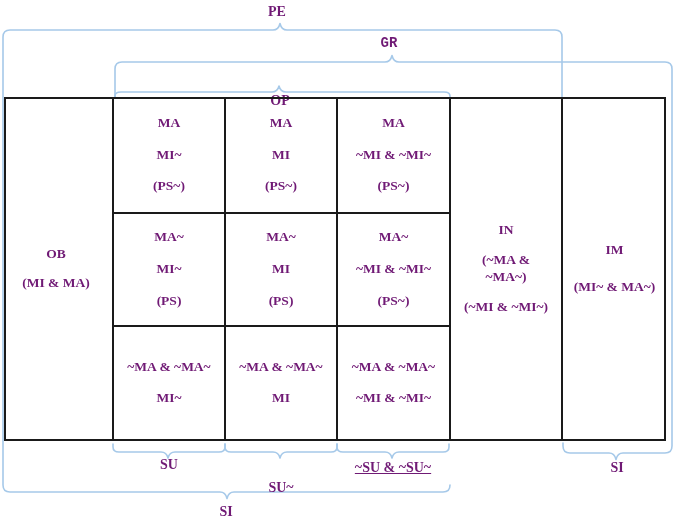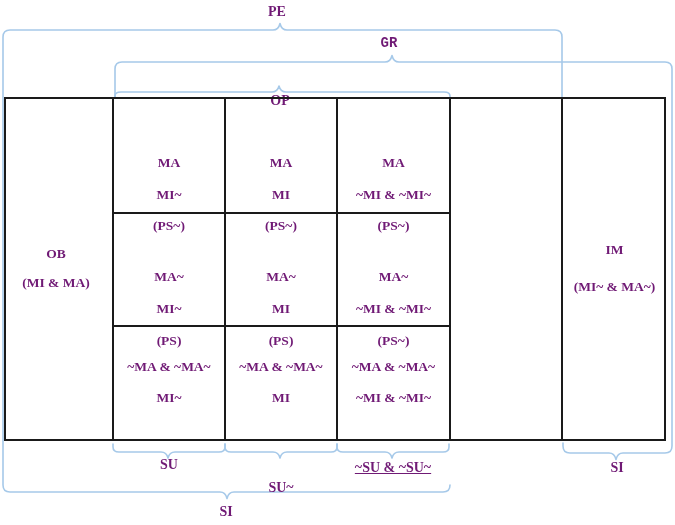--- a/index.html
+++ b/index.html
@@ -7,21 +7,21 @@
     position:relative;width:675px;height:525px;background:#ffffff;overflow:hidden;
     font-family:"Liberation Serif","DejaVu Serif",serif;font-weight:bold;color:#701a75;
   }
   #braces{position:absolute;left:0;top:0;width:675px;height:525px;pointer-events:none;}
   .blk{position:absolute;background:#1a1a1a;}
   .outer{position:absolute;left:4px;top:97px;width:662px;height:344px;border:2px solid #1a1a1a;box-sizing:border-box;}
   .cell{
     position:absolute;display:flex;flex-direction:column;align-items:center;justify-content:center;
     text-align:center;font-size:13.5px;line-height:1.1;white-space:nowrap;
   }
-  .gap17{gap:17px;margin-top:40px;} .gap15{gap:16px;border-radius:26px;} .gap14{gap:14px;}
+  .gap17{gap:17px;} .gap15{gap:16px;border-radius:26px;} .gap14{gap:14px;}
   .lbl{position:absolute;transform:translateX(-50%);font-size:14px;white-space:nowrap;}
   .tight{line-height:1.25;}
 </style>
 </head>
 <body>
 
 <div id="stage">
 
   <svg id="braces" viewBox="0 0 675 525">
     <g fill="none" stroke-width="1.6" stroke-linecap="round" stroke-linejoin="round" stroke="#a6c9e9">
@@ -105,19 +105,27 @@
   </div>
   <div class="cell gap15" style="left:226px;top:327px;width:110px;height:112px;">
     <span>~MA &amp; ~MA~</span>
     <span>MI</span>
   </div>
   <div class="cell gap15" style="left:338px;top:327px;width:111px;height:112px;">
     <span>~MA &amp; ~MA~</span>
     <span>~MI &amp; ~MI~</span>
   </div>
 
+  <div class="cell gap14" style="left:451px;top:97px;width:110px;height:344px;">
+    <span>IN</span>
+    <span class="tight">
+      <span style="display:block;">(~MA &amp;</span>
+      <span style="display:block;">~MA~)</span>
+    </span>
+    <span>(~MI &amp; ~MI~)</span>
+  </div>
 
   <div class="cell gap14" style="left:563px;top:97px;width:103px;height:344px;gap:22px;">
     <span>IM</span>
     <span>(MI~ &amp; MA~)</span>
   </div>
 
 </div>
 
 </body></html>

